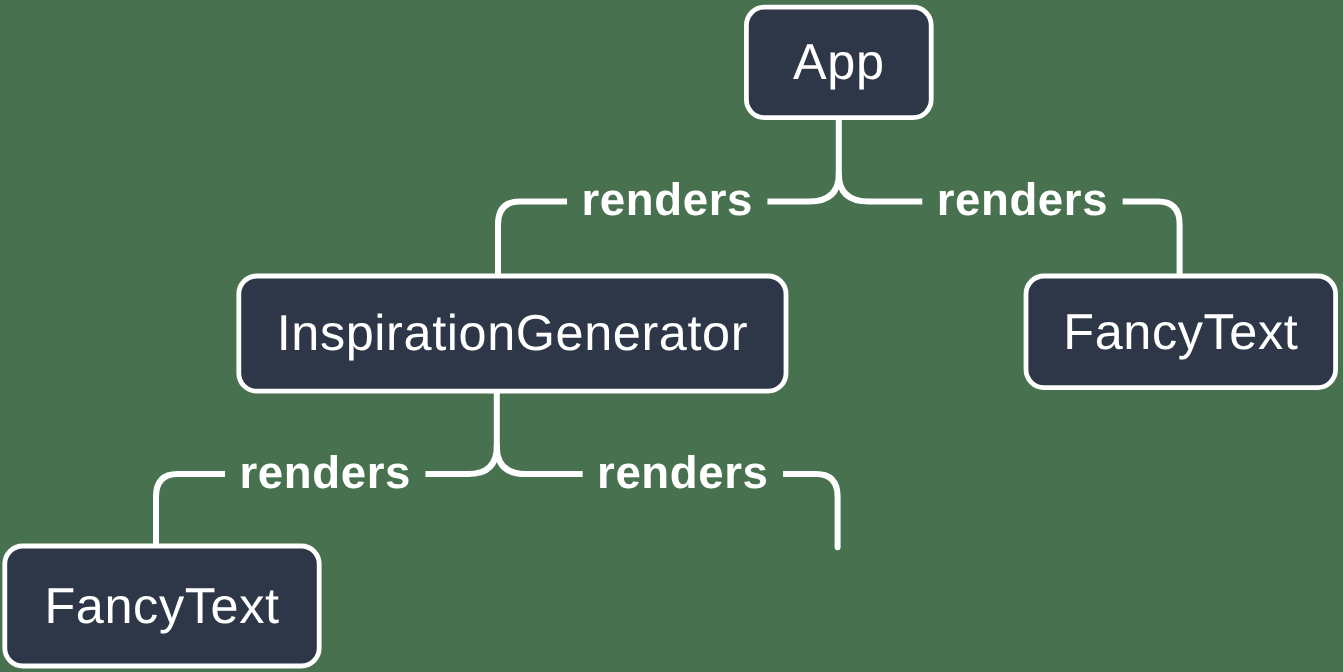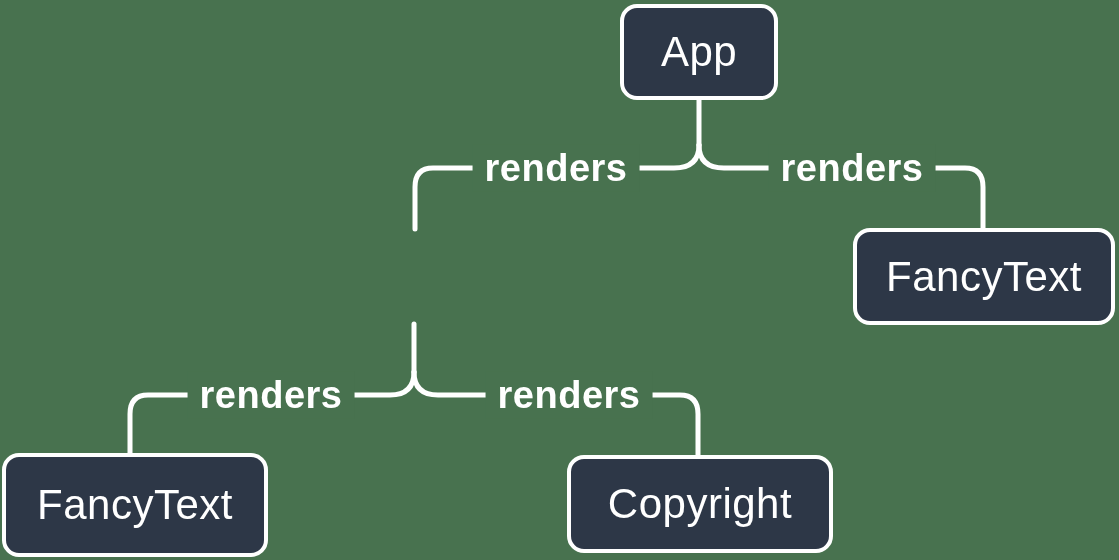--- a/index.html
+++ b/index.html
@@ -50,31 +50,31 @@
     <path d="M699,145 Q699,168 724,168 L965,168 Q983,168 983,187 L983,229"></path>
     <path d="M414,324 L414,372"></path>
     <path d="M414,372 Q414,395 390,395 L148,395 Q130,395 130,414 L130,454"></path>
     <path d="M414,372 Q414,395 438,395 L680,395 Q698,395 698,414 L698,456"></path>
   </svg>
 
   <div class="node node-app">
     <span>App</span>
   </div>
 
+  <div class="node node-ig">
+    <span>InspirationGenerator</span>
+  </div>
 
   <div class="node node-ft-top">
     <span>FancyText</span>
   </div>
 
   <div class="node node-ft-bottom">
     <span>FancyText</span>
   </div>
 
-  <div class="node node-copyright">
-    <span>Copyright</span>
-  </div>
 
   <div class="edge-label edge-label-1">renders</div>
   <div class="edge-label edge-label-2">renders</div>
   <div class="edge-label edge-label-3">renders</div>
   <div class="edge-label edge-label-4">renders</div>
 
 </div>
 
 </body></html>

